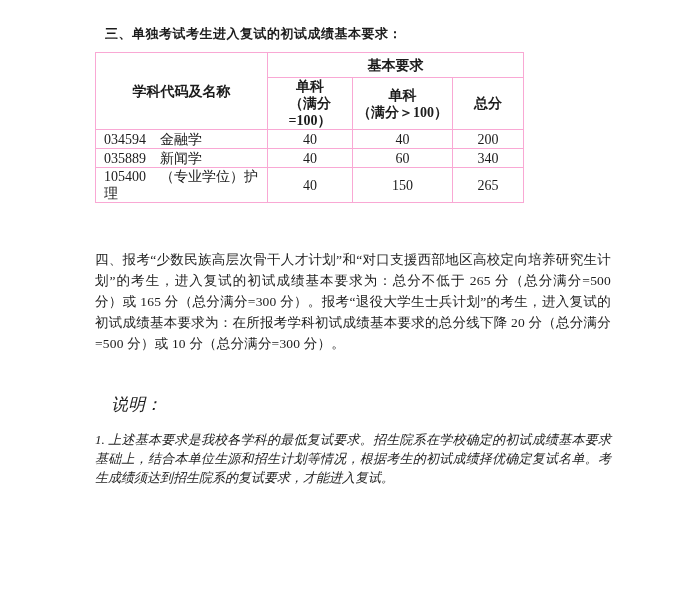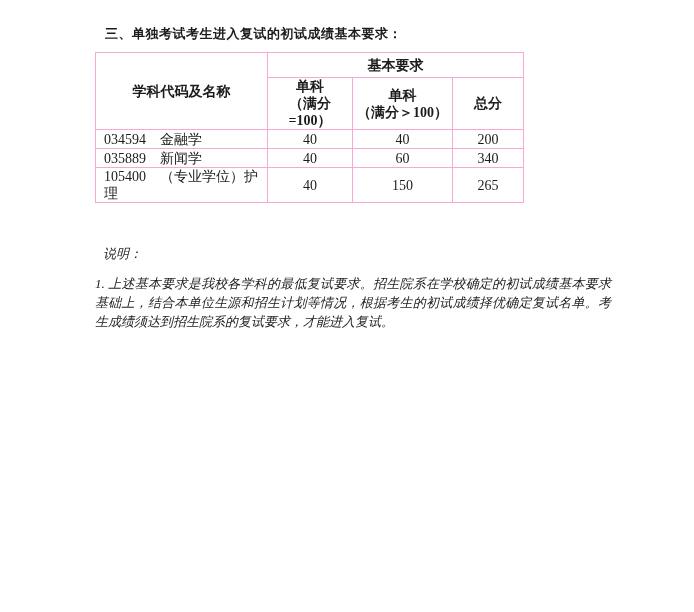--- a/index.html
+++ b/index.html
@@ -70,22 +70,22 @@
     line-height: 21px;
     text-align: justify;
     letter-spacing: 0.2px;
   }
   .notes {
     margin-top: 42px;
     font-style: italic;
     font-family: "Liberation Serif", "DejaVu Serif", serif;
   }
   .notes-title {
-    font-size: 13px;
-    margin: 8px;
+    font-size: 17px;
+    margin: 16px;
     line-height: 18px;
   }
   .note-item {
     margin: 11px 0 0 0;
     font-size: 13px;
     line-height: 19px;
     text-align: justify;
   }
 </style>
 </head>
@@ -133,20 +133,21 @@
         </tr>
         <tr>
           <td class="data-cell name-cell">105400　（专业学位）护理</td>
           <td class="data-cell">40</td>
           <td class="data-cell">150</td>
           <td class="data-cell">265</td>
         </tr>
       </tbody>
     </table>
 
+    <p class="para-four">四、报考“少数民族高层次骨干人才计划”和“对口支援西部地区高校定向培养研究生计划”的考生，进入复试的初试成绩基本要求为：总分不低于 265 分（总分满分=500 分）或 165 分（总分满分=300 分）。报考“退役大学生士兵计划”的考生，进入复试的初试成绩基本要求为：在所报考学科初试成绩基本要求的总分线下降 20 分（总分满分=500 分）或 10 分（总分满分=300 分）。</p>
 
     <div class="notes">
       <p class="notes-title">说明：</p>
       <p class="note-item">1. 上述基本要求是我校各学科的最低复试要求。招生院系在学校确定的初试成绩基本要求基础上，结合本单位生源和招生计划等情况，根据考生的初试成绩择优确定复试名单。考生成绩须达到招生院系的复试要求，才能进入复试。</p>
     </div>
 
   </div>
 </div>
 
 </body></html>

